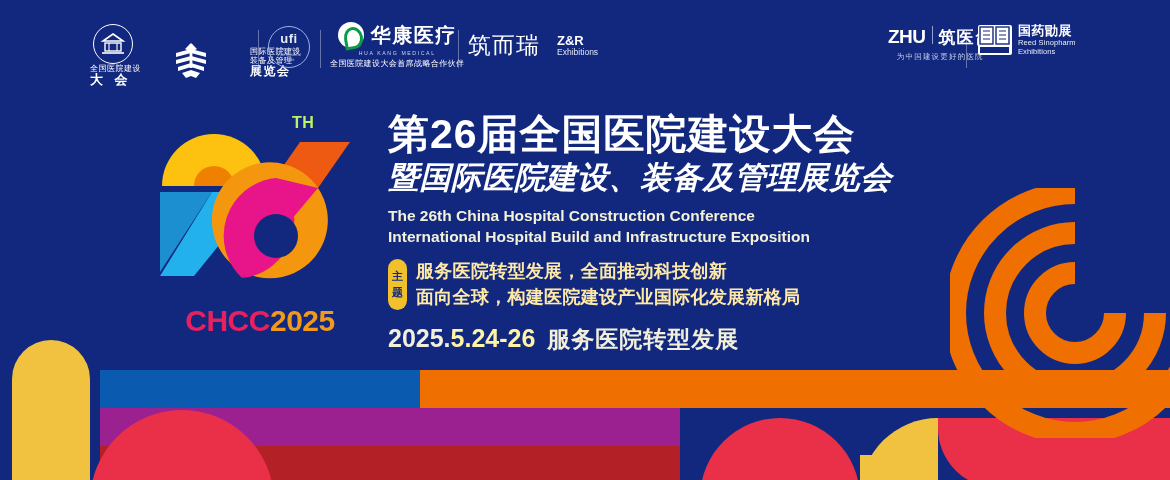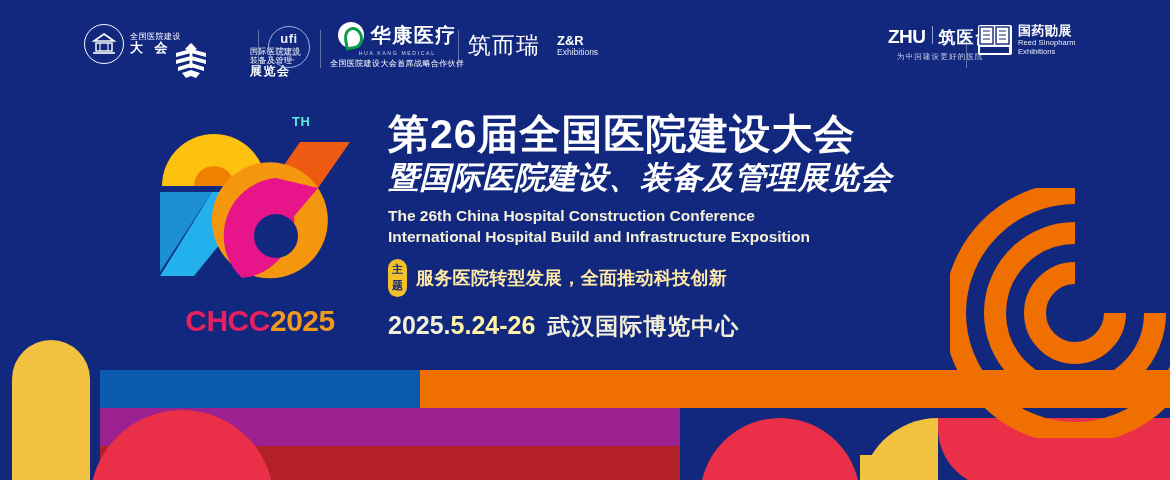--- a/index.html
+++ b/index.html
@@ -52,21 +52,21 @@
   
   .rings { position: absolute; right: -30px; top: 188px; width: 250px; height: 250px; }
   .rings svg { display: block; }
 
   
   #logo-strip {
     position: absolute; left: 0; top: 24px; width: 1170px; height: 52px;
   }
   .logo-group { position: absolute; display: flex; align-items: center; }
 
-  .lg-chcc { left: 84px; top: 0px; }
+  .lg-chcc { left: 84px; top: 0px; flex-direction: column; }
   .lg-expo { left: 170px; top: 16px; gap: 32px; }
   .lg-ufi  { left: 268px; top: 2px; }
   .lg-huakang { left: 330px; top: -2px; }
   .lg-zr   { left: 468px; top: 6px; }
   .lg-zhuyitai { left: 888px; top: 2px; }
   .lg-sinopharm{ left: 978px; top: 0px; }
 
   .sep { position: absolute; width: 1px; background: rgba(255,255,255,.35); top: 6px; height: 38px; }
   .sep1 { left: 258px; }
   .sep2 { left: 320px; }
@@ -122,21 +122,21 @@
   }
   .sino-stack { display:flex; flex-direction:column; color:#fff; line-height:1.15; }
   .sino-cn { font-size: 13px; font-weight: bold; letter-spacing: .5px; }
   .sino-en { font-size: 7.5px; letter-spacing: .1px; color:#e9edfa; }
 
   
   #mark { position: absolute; left: 150px; top: 108px; width: 216px; height: 245px; }
   #mark svg { display:block; }
   .mark-th {
     position:absolute; left: 142px; top: 6px;
-    color:#5eead4; font-size: 13px; font-weight: bold; letter-spacing: .5px;
+    color:#bef264; font-size: 16px; font-weight: bold; letter-spacing: .5px;
   }
   .mark-word {
     position:absolute; left: 10px; top: 196px; width: 200px; text-align:center;
     font-size: 30px; font-weight: bold; letter-spacing: -.5px; white-space: nowrap;
   }
   .w-chcc { color:#e8205f; }
   .w-2025 { color:#f0991c; }
 
   
   #textblock { position:absolute; left: 388px; top: 112px; width: 560px; }
@@ -331,21 +331,22 @@
       <div>International Hospital Build and Infrastructure Exposition</div>
     </div>
 
     <div class="theme-wrap">
       <div class="theme-badge">
         <span>主</span>
         <span>题</span>
       </div>
       <div class="theme-lines">
         <div class="theme-line">服务医院转型发展，全面推动科技创新</div>
+        <div class="theme-line">面向全球，构建医院建设产业国际化发展新格局</div>
       </div>
     </div>
 
     <div class="datebar">
-      <span class="date-year">2025.</span><span class="date-day">5.24-26</span><span class="venue">武汉国际博览中心</span>
+      <span class="date-year">2025.</span><span class="date-day">5.24-26</span><span class="venue">服务医院转型发展</span>
     </div>
   </div>
 
 </div>
 
 </body></html>

